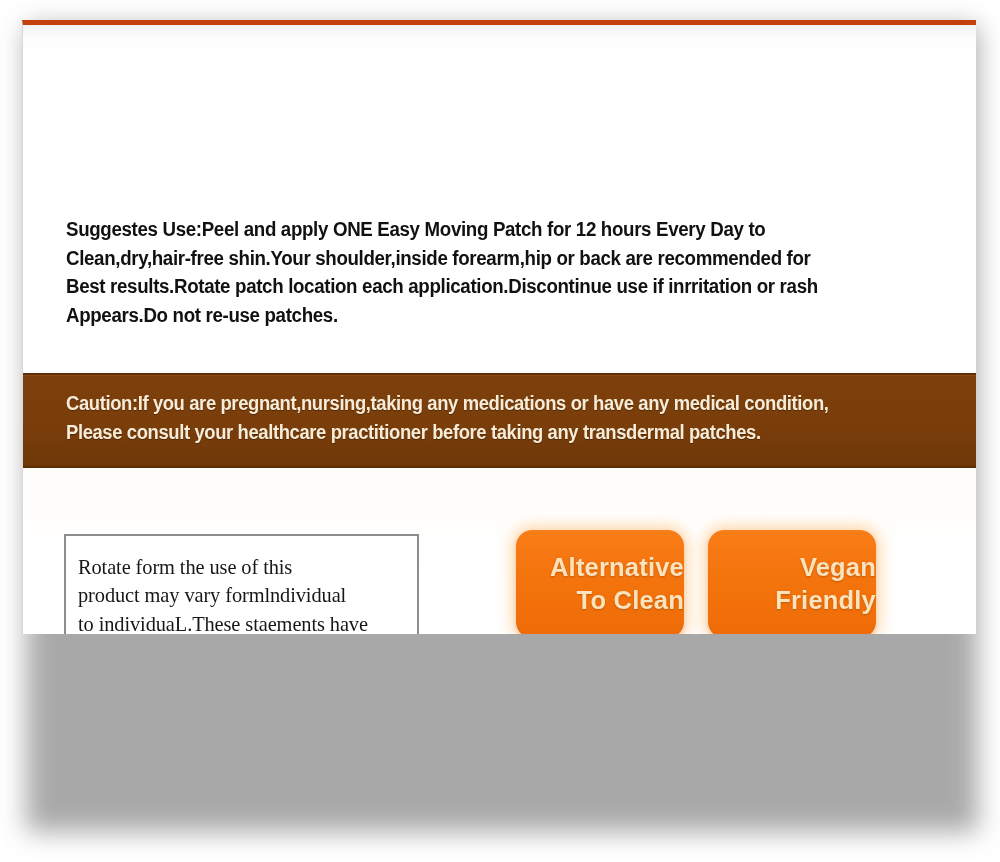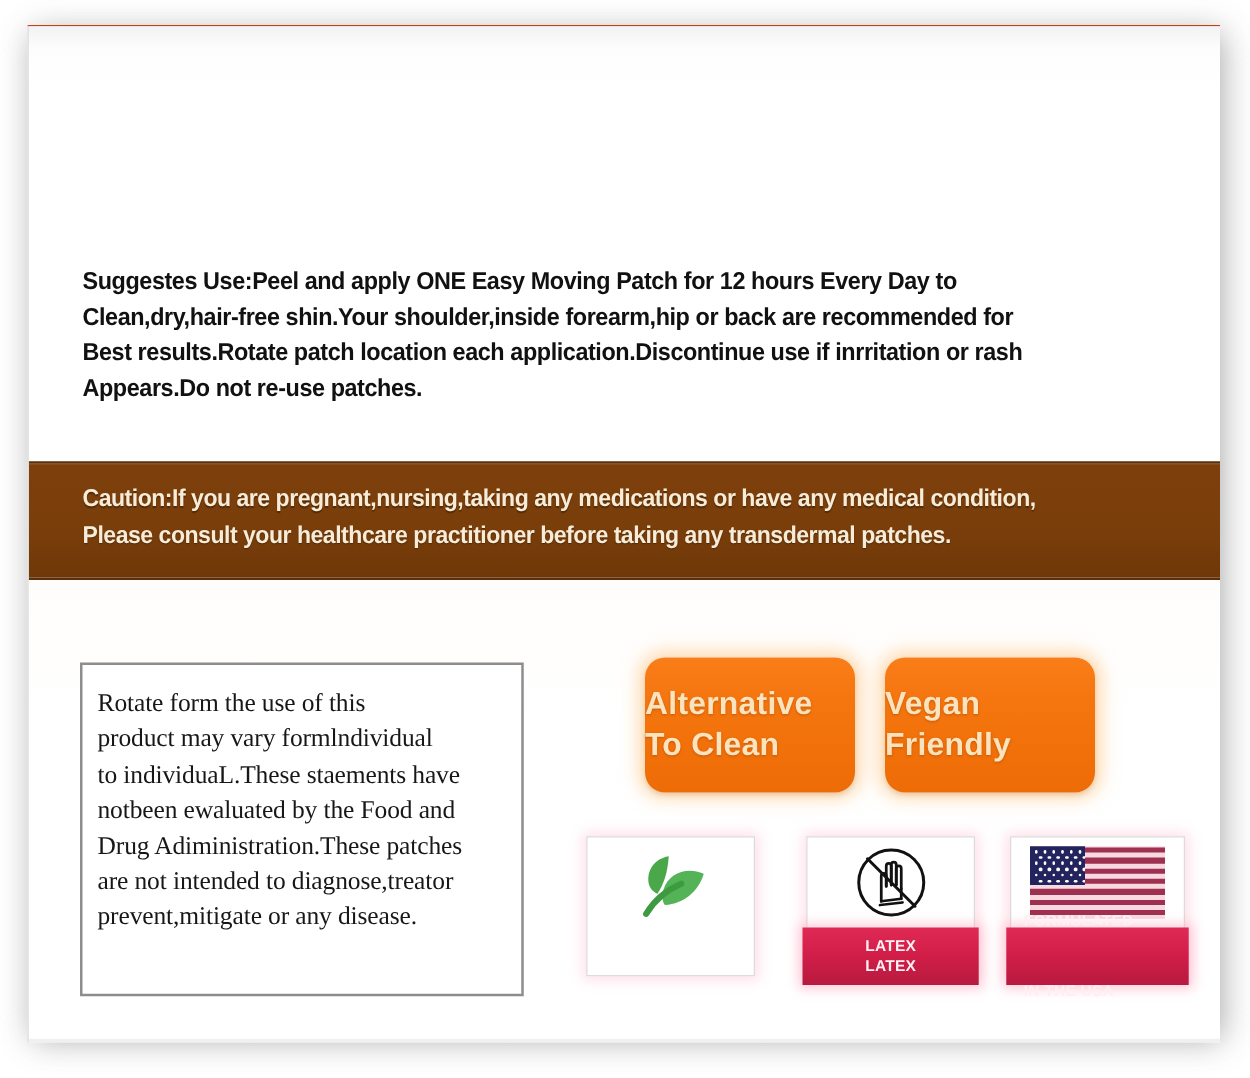--- a/index.html
+++ b/index.html
@@ -34,23 +34,23 @@
     opacity: .85;
     border-radius: 2px;
   }
 
   
   .card {
     position: absolute;
     left: 22px;
     top: 20px;
     width: 954px;
-    height: 814px;
-    background: #ffffff;
-    border-top: 1px solid #c2410c;
+    height: 614px;
+    background: #ffffff;
+    border-top: 5px solid #c2410c;
     border-left: 1px solid #d8d8d8;
     box-sizing: border-box;
     overflow: hidden;
   }
 
   
   .card-inner {
     position: absolute;
     inset: 0;
     background:
@@ -148,21 +148,21 @@
 
   
   .orange-badge {
     position: absolute;
     border-radius: 16px;
     background: linear-gradient(180deg,#f97d18 0%, #f4740d 40%, #ee6c07 100%);
     box-shadow: 0 0 14px 5px rgba(255,193,120,.55),
                 0 2px 4px rgba(120,60,0,.25);
     display: flex;
     flex-direction: column;
-    align-items: flex-start;
+    align-items: flex-end;
     justify-content: center;
     box-sizing: border-box;
   }
   .orange-badge .line {
     color: #fbe3bd;
     font-family: "Liberation Sans", sans-serif;
     font-weight: bold;
     font-size: 25.5px;
     line-height: 33px;
     letter-spacing: .2px;

